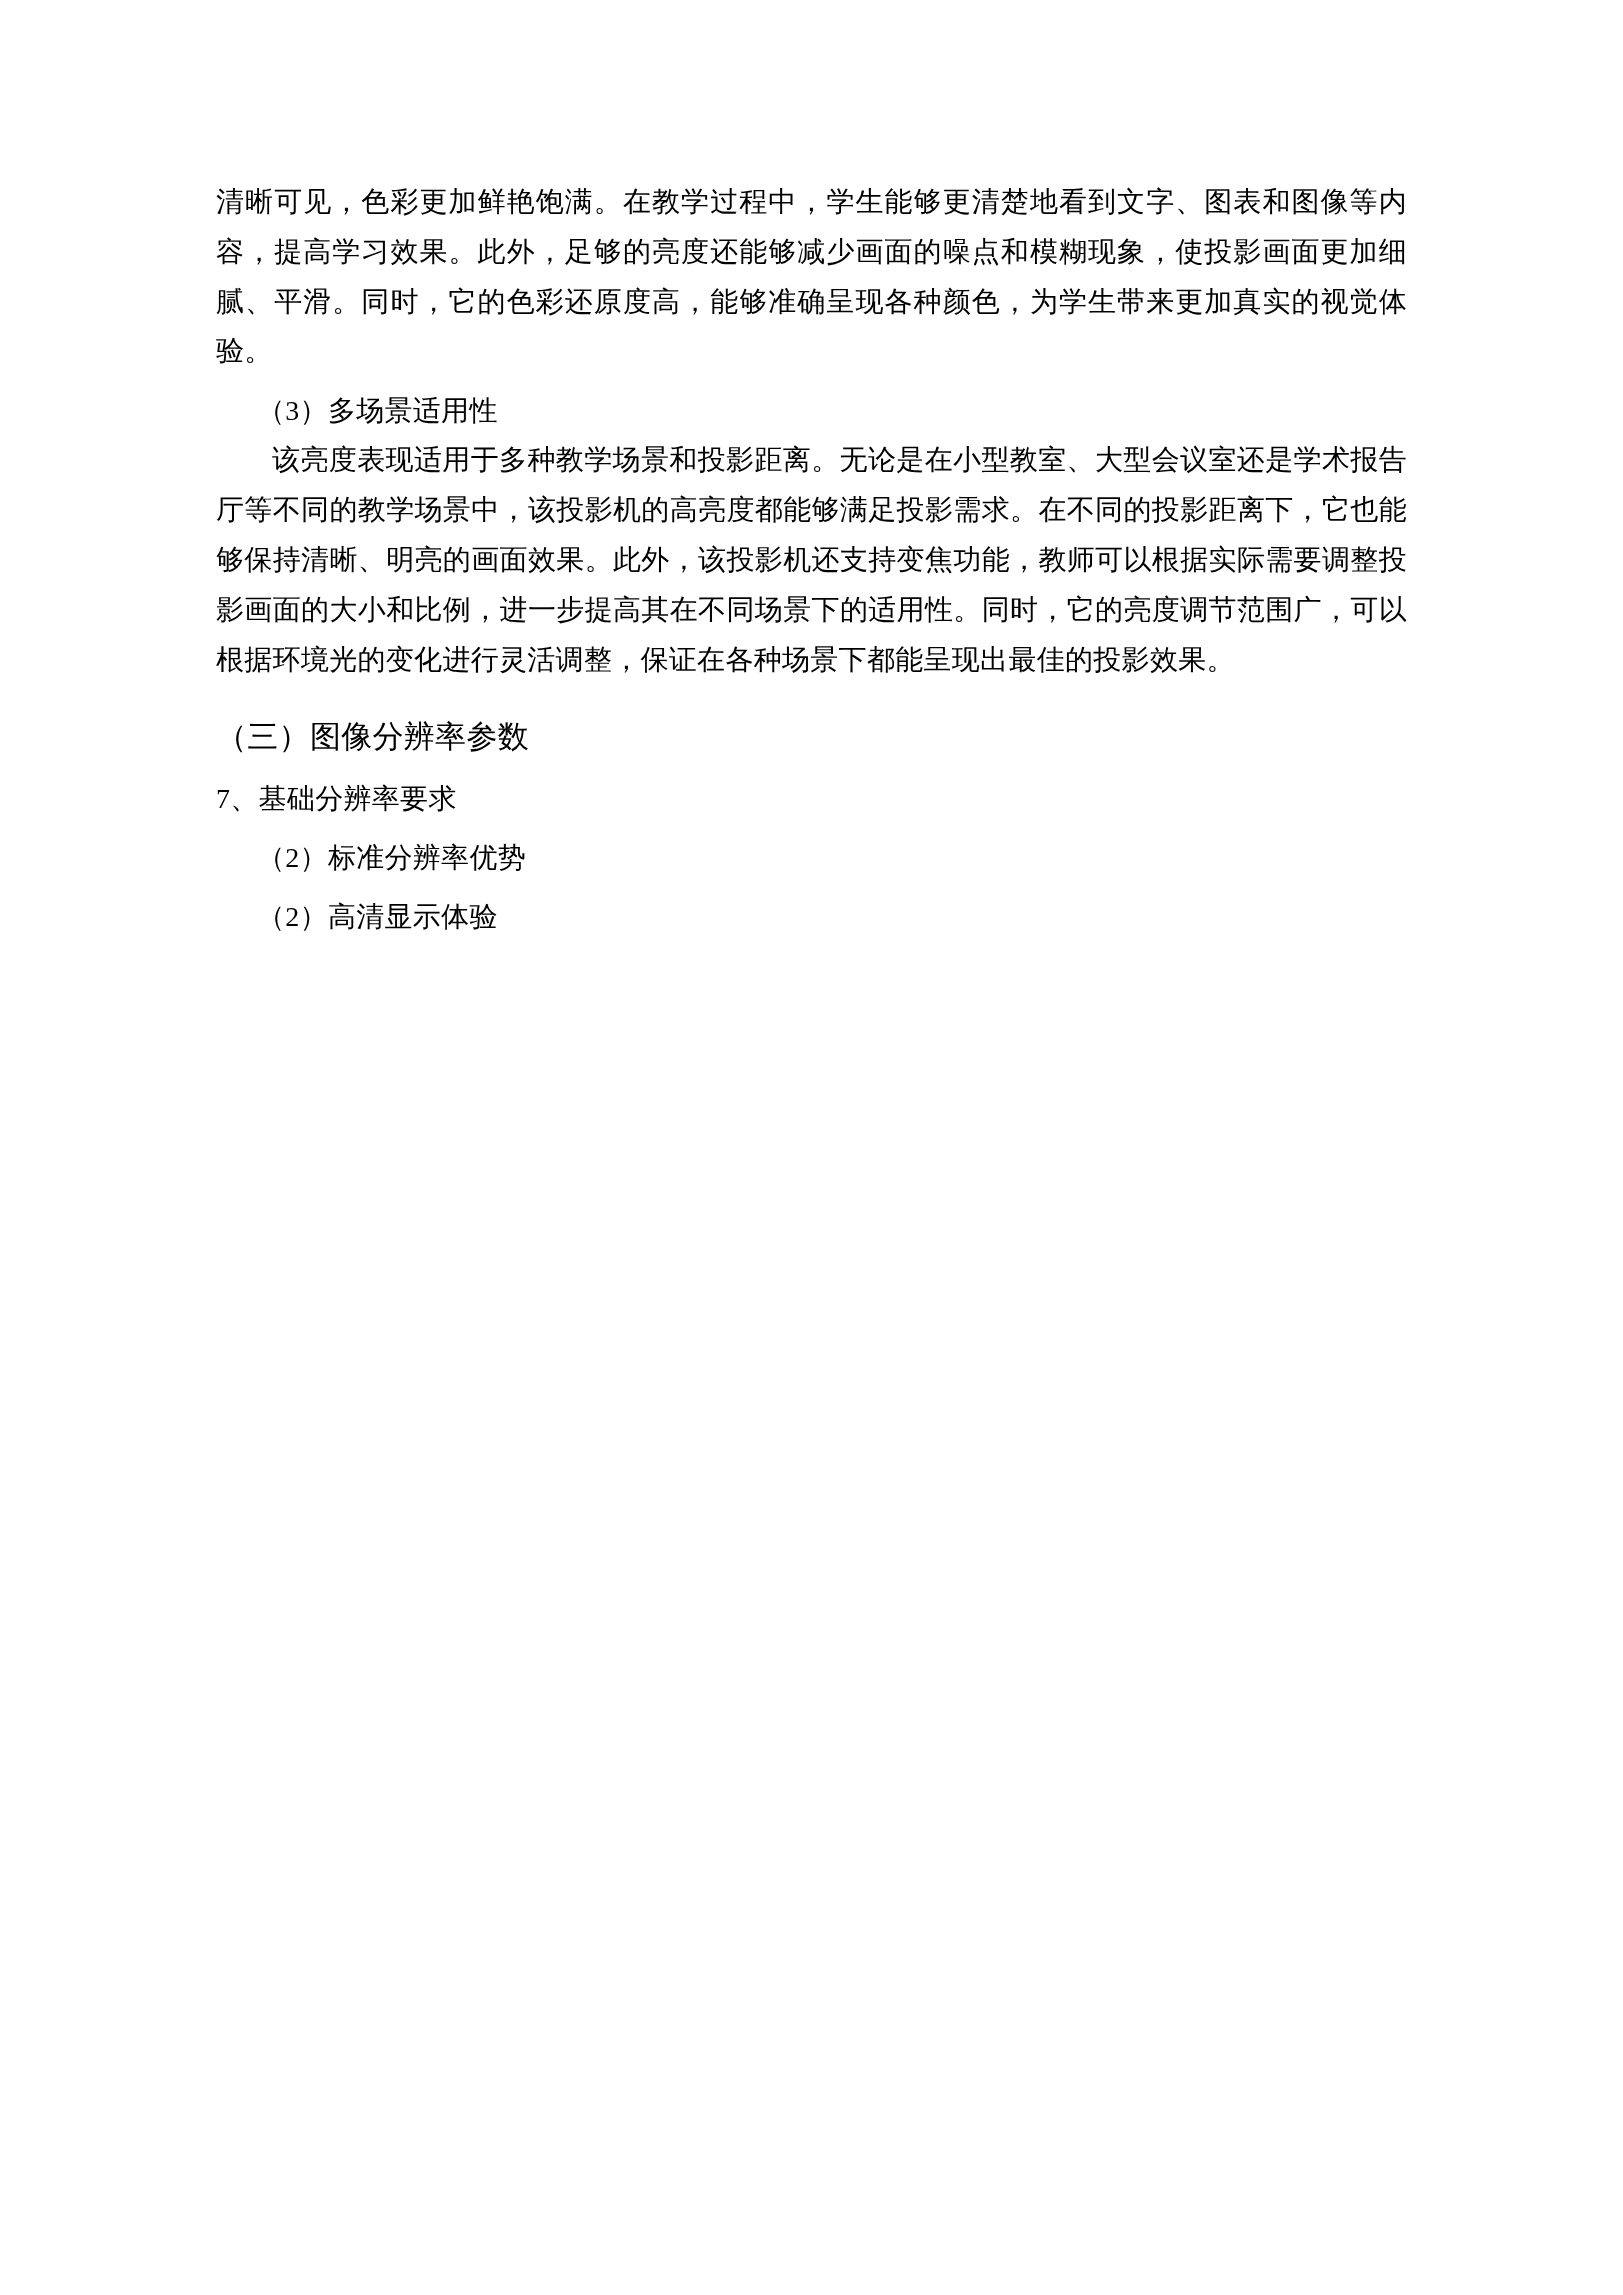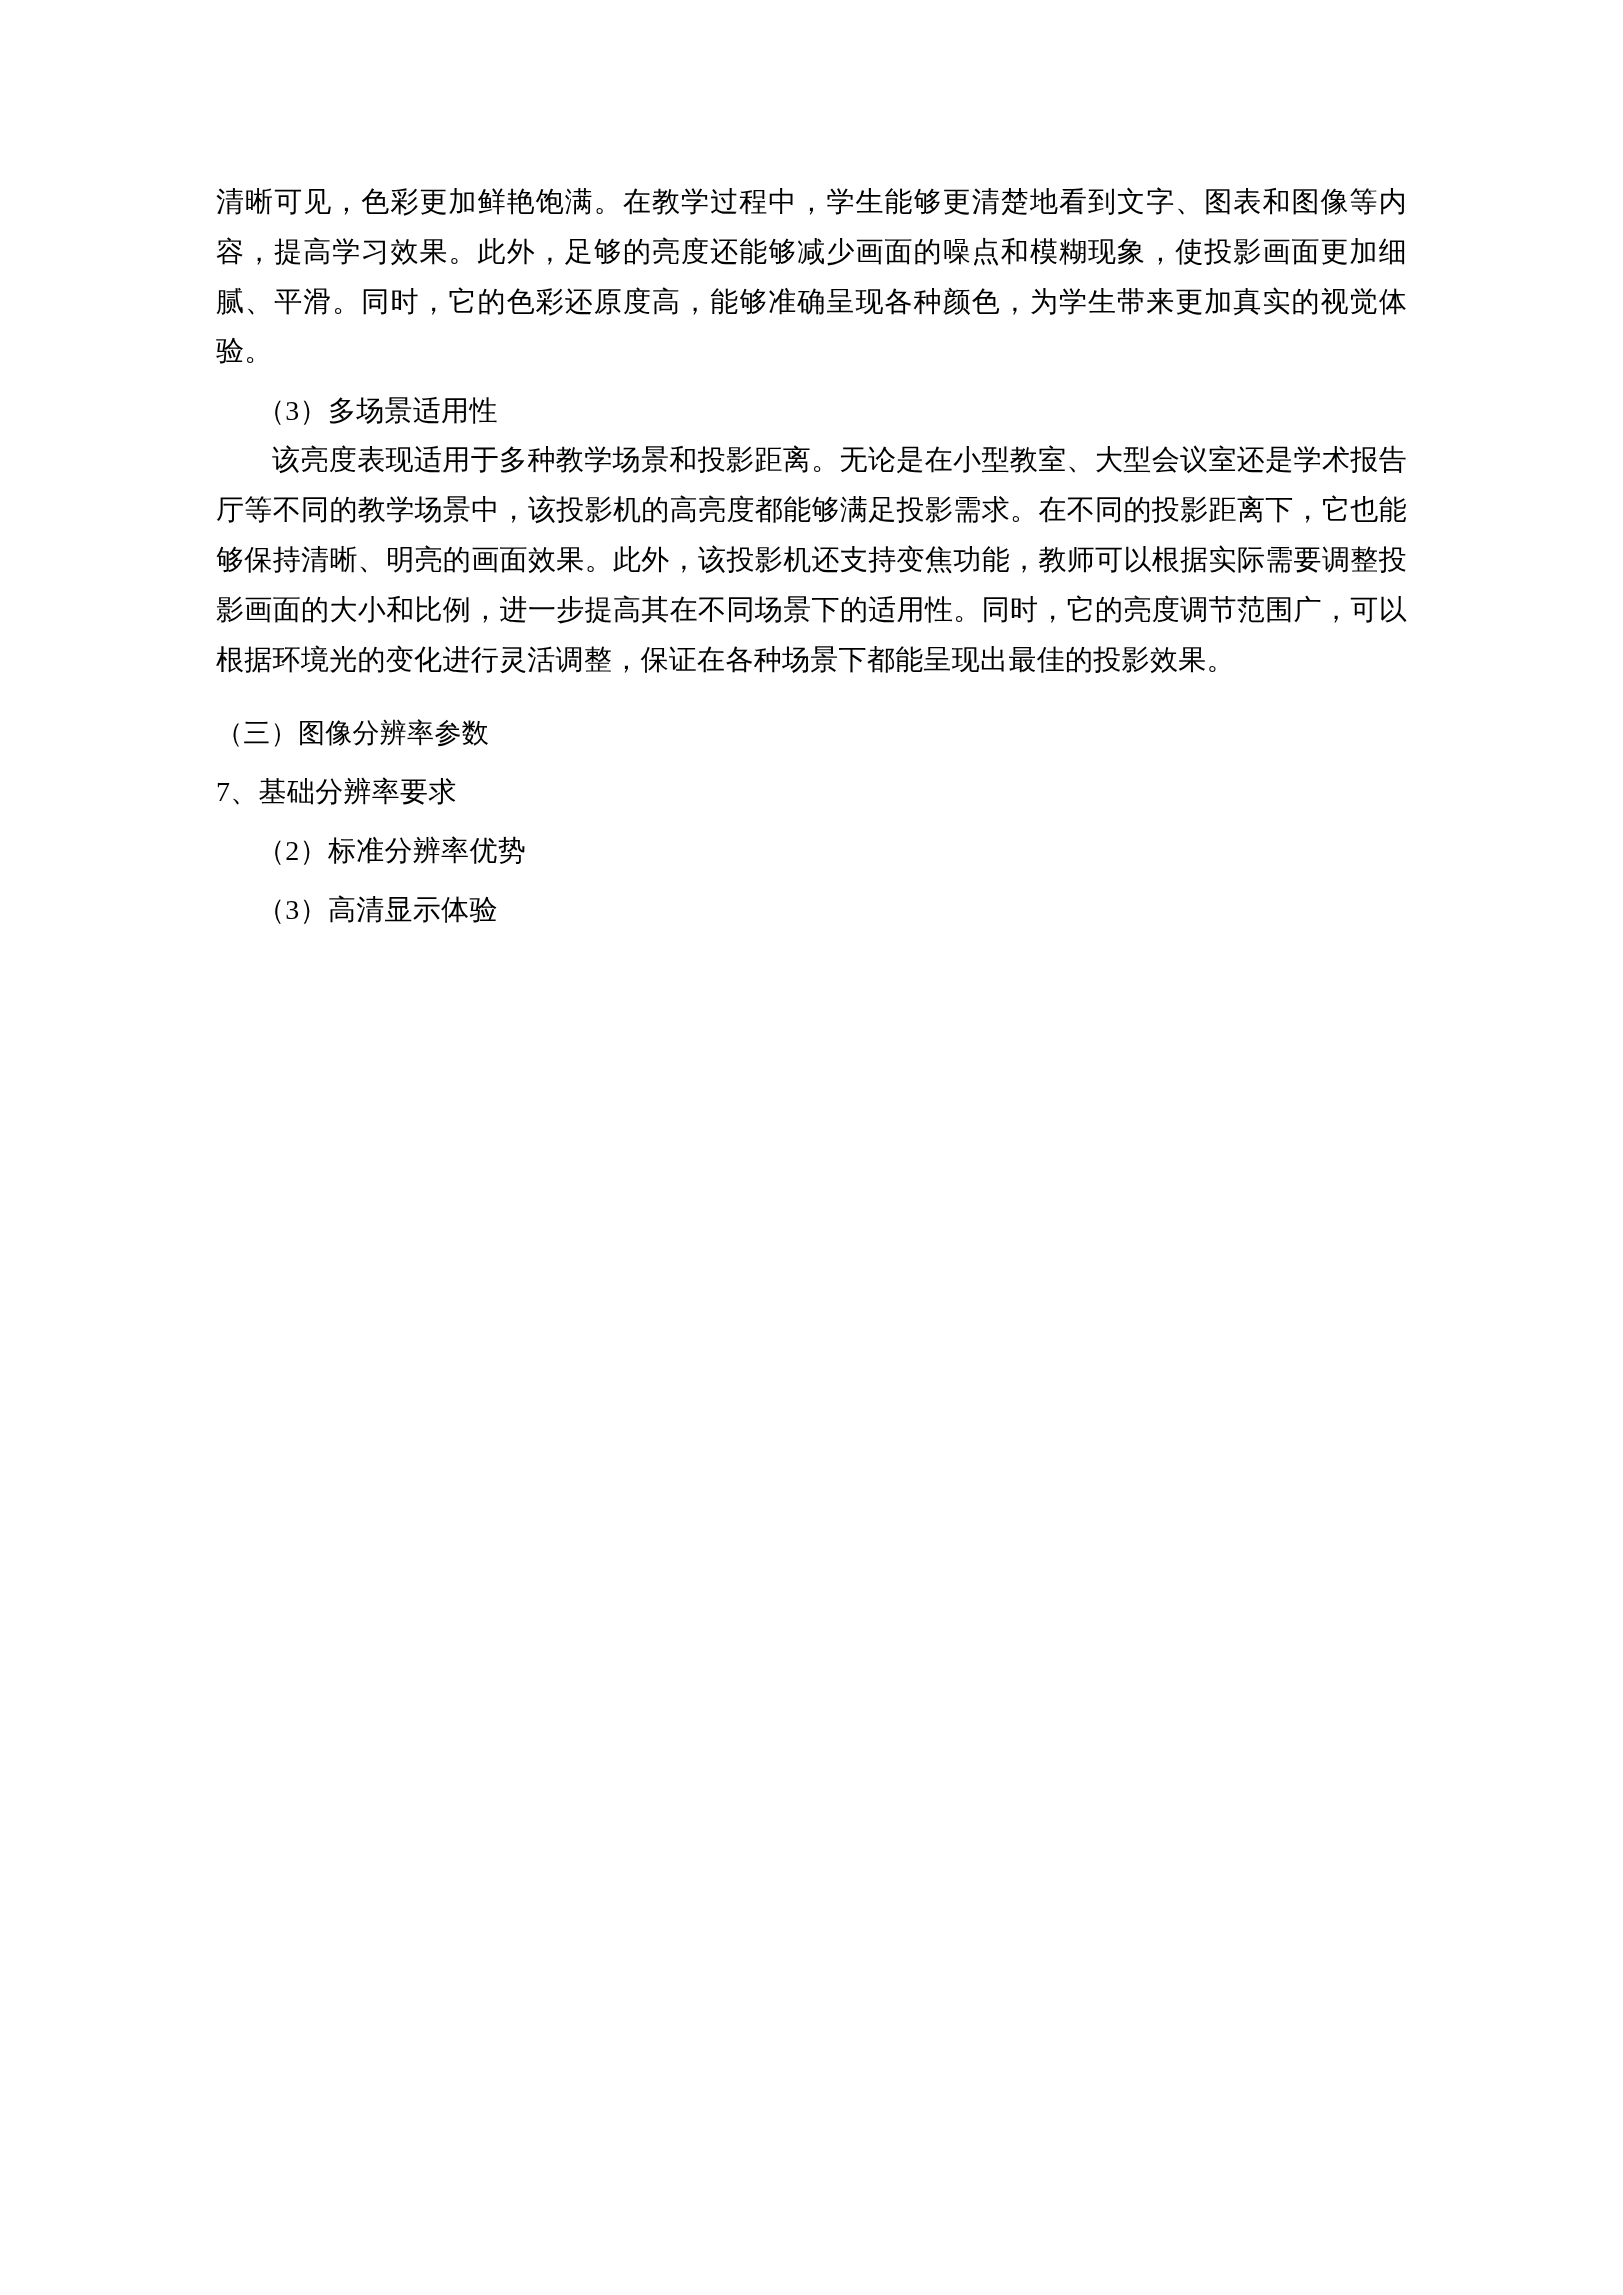--- a/index.html
+++ b/index.html
@@ -31,21 +31,21 @@
   .body-para {
     text-indent: 0;
   }
   .indent2 {
     text-indent: 56px;
   }
   .gap-before {
     margin-top: 17px;
   }
   .heading-main {
-    font-size: 27px;
+    font-size: 31px;
     line-height: 1.75;
     margin-top: 26px;
     margin-bottom: 5.2px;
     font-weight: normal;
   }
   .heading-sub {
     font-size: 28px;
     line-height: 1.78;
     margin-top: 9.2px;
   }
@@ -70,17 +70,17 @@
 
     <p class="heading-main">（三）图像分辨率参数</p>
 
     <p class="heading-sub">7、基础分辨率要求</p>
 
     <p class="heading-item">（2）标准分辨率优势</p>
 
 
 
 
-    <p class="heading-item gap-before">（3）高清显示体验</p>
+    <p class="heading-item gap-before">（2）高清显示体验</p>
 
   </div>
 </div>
 
 
 </body></html>

